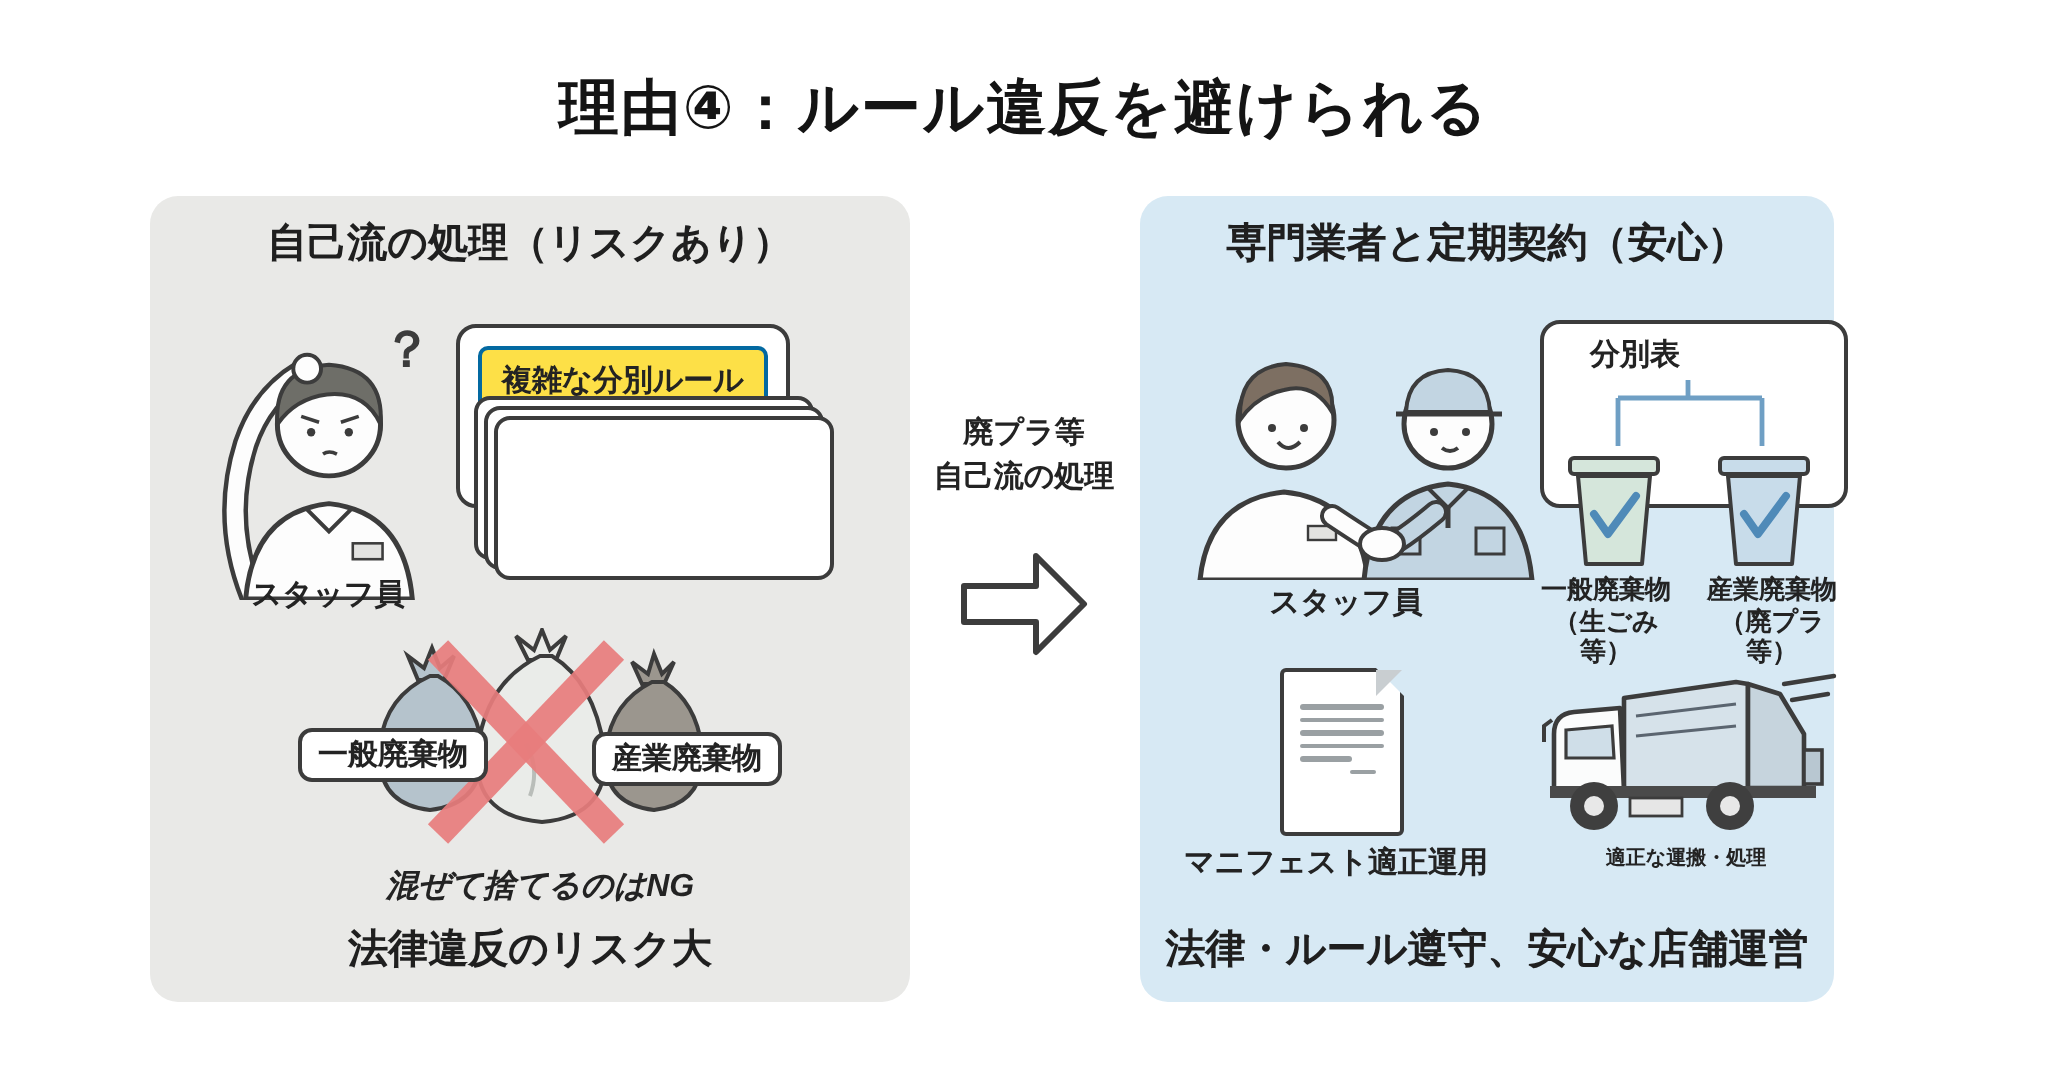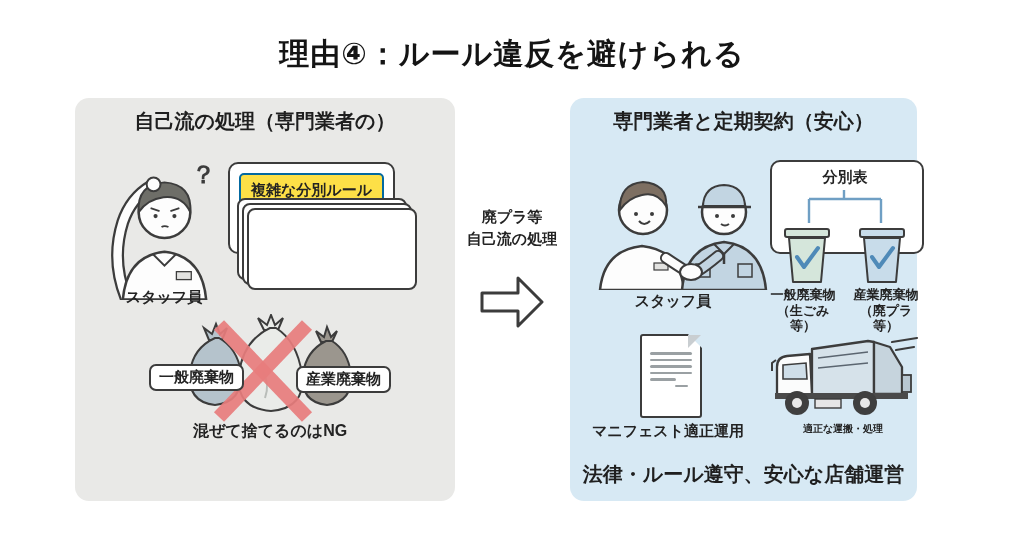--- a/index.html
+++ b/index.html
@@ -33,32 +33,32 @@
   .doc-col{flex:1;}
   .gline{height:2.5px;background:#9aa0a3;border-radius:2px;margin-bottom:4px;}
   .gline.short{width:62%;}
 
   .bags-svg{left:108px;top:216px;width:178px;height:102px;}
   .x-svg{left:135px;top:222px;width:106px;height:102px;}
   .pill{background:#fff;border:2px solid #3c3c3c;border-radius:7px;padding:2px 8px;
         font-size:15px;font-weight:700;white-space:nowrap;}
   .pill-general{left:74px;top:266px;}
   .pill-industrial{left:221px;top:268px;}
-  .ng-caption{left:90px;top:323px;width:210px;font-size:16px;font-weight:700;text-align:center;}
+  .ng-caption{left:90px;top:335px;width:210px;font-size:16px;font-weight:700;text-align:center;font-style:italic;}
 
   
   .mid-caption{left:443px;top:206px;width:138px;text-align:center;font-size:15px;font-weight:700;line-height:1.45;}
   .mid-arrow{left:480px;top:270px;width:64px;height:64px;}
 
   
   .handshake-svg{left:24px;top:60px;width:178px;height:132px;}
   .staff-label-r{left:28px;top:194px;width:150px;font-size:15px;font-weight:700;text-align:center;}
 
   .sort-box{left:200px;top:62px;width:150px;height:90px;background:#fff;border:2.5px solid #3c3c3c;border-radius:10px;}
-  .sort-title{left:200px;top:70px;width:150px;text-align:center;font-size:15px;font-weight:700;}
+  .sort-title{left:200px;top:70px;width:150px;text-align:left;font-size:15px;font-weight:700;padding-left:25px;}
   .bracket-svg{left:235px;top:92px;width:80px;height:33px;}
   .bin-svg{width:50px;height:62px;top:125px;}
   .bin-general{left:212px;}
   .bin-industrial{left:287px;}
   .bin-label{top:189px;width:78px;text-align:center;font-size:13px;font-weight:700;line-height:1.2;}
   .bin-label-general{left:194px;}
   .bin-label-industrial{left:277px;}
 
   .doc{left:70px;top:236px;width:58px;height:80px;background:#fff;border:2px solid #3c3c3c;border-radius:3px;}
   .doc-fold{position:absolute;right:-2px;top:-2px;width:0;height:0;
@@ -75,21 +75,21 @@
            clip-path:polygon(50% 0,61% 39%,100% 50%,61% 61%,50% 100%,39% 61%,0 50%,39% 39%);}
 </style>
 </head>
 <body>
 
 <div class="canvas">
 
   <div class="abs page-title">理由④：ルール違反を避けられる</div>
 
   <div class="abs panel panel-left">
-    <div class="abs panel-header">自己流の処理（専門業者の）</div>
+    <div class="abs panel-header">自己流の処理（リスクあり）</div>
 
     <svg class="abs person-svg" viewBox="0 0 125 140">
       <path d="M25,138 Q10,100 22,62 Q30,38 50,26" fill="none" stroke="#3c3c3c" stroke-width="13" stroke-linecap="round"></path>
       <path d="M25,138 Q10,100 22,62 Q30,38 50,26" fill="none" stroke="#fdfdfd" stroke-width="8.5" stroke-linecap="round"></path>
       <path d="M22,140 Q26,96 64,92 Q102,96 106,140 Z" fill="#fdfdfd" stroke="#3c3c3c" stroke-width="2.5"></path>
       <path d="M52,94 L64,106 L76,94" fill="none" stroke="#3c3c3c" stroke-width="2"></path>
       <rect x="76" y="112" width="15" height="8" fill="#e2e2e0" stroke="#3c3c3c" stroke-width="1.3"></rect>
       <circle cx="64" cy="52" r="26" fill="#fdfdfd" stroke="#3c3c3c" stroke-width="2.5"></circle>
       <path d="M38,52 Q36,24 64,22 Q92,24 90,52 Q82,35 63,37 Q47,39 38,52 Z" fill="#6e6e68" stroke="#3c3c3c" stroke-width="2"></path>
       <circle cx="55" cy="56" r="2.1" fill="#3c3c3c"></circle>
@@ -120,20 +120,21 @@
       <path d="M143,27 Q123,37 120,60 Q117,88 144,91 Q170,88 168,60 Q165,37 149,27 Z" fill="#9b968e" stroke="#3c3c3c" stroke-width="2"></path>
     </svg>
     <svg class="abs x-svg" viewBox="0 0 106 102">
       <line x1="9" y1="5" x2="97" y2="97" stroke="#e87d7d" stroke-width="14" opacity="0.92"></line>
       <line x1="97" y1="5" x2="9" y2="97" stroke="#e87d7d" stroke-width="14" opacity="0.92"></line>
     </svg>
     <div class="abs pill pill-general">一般廃棄物</div>
     <div class="abs pill pill-industrial">産業廃棄物</div>
     <div class="abs ng-caption">混ぜて捨てるのはNG</div>
 
+    <div class="abs panel-footer">法律違反のリスク大</div>
   </div>
 
   <div class="abs mid-caption">
     <div>廃プラ等</div>
     <div>自己流の処理</div>
   </div>
   <svg class="abs mid-arrow" viewBox="0 0 64 64">
     <polygon points="2,23 38,23 38,8 62,32 38,56 38,41 2,41" fill="#ffffff" stroke="#3c3c3c" stroke-width="3" stroke-linejoin="round"></polygon>
   </svg>
 

